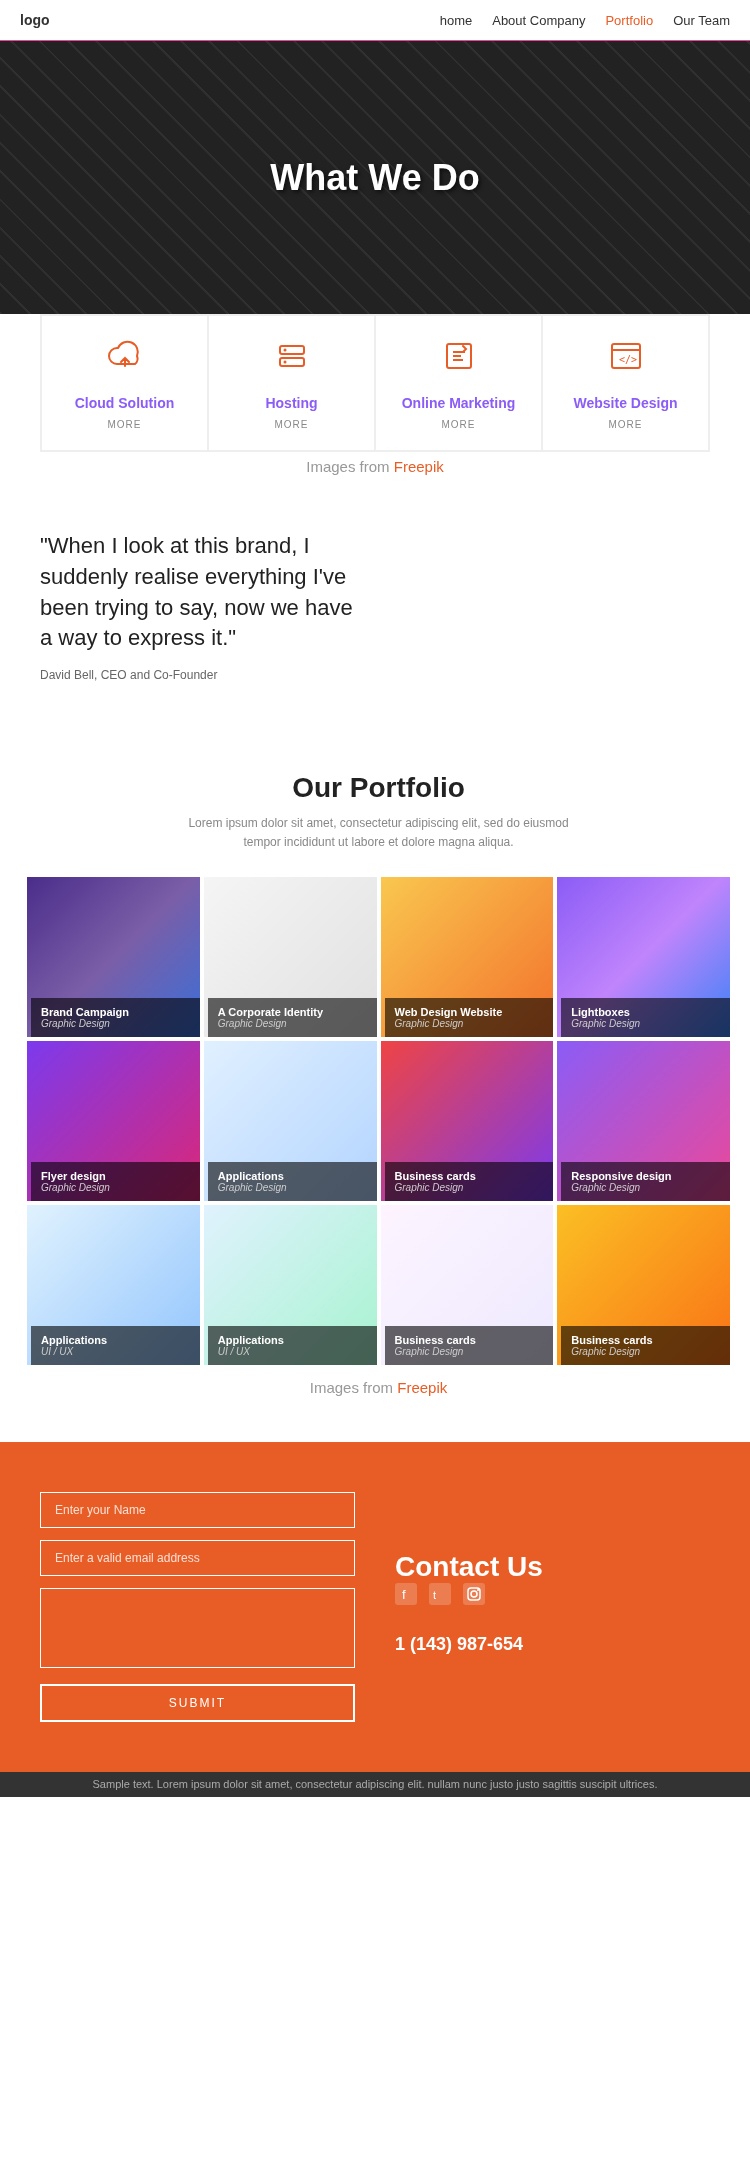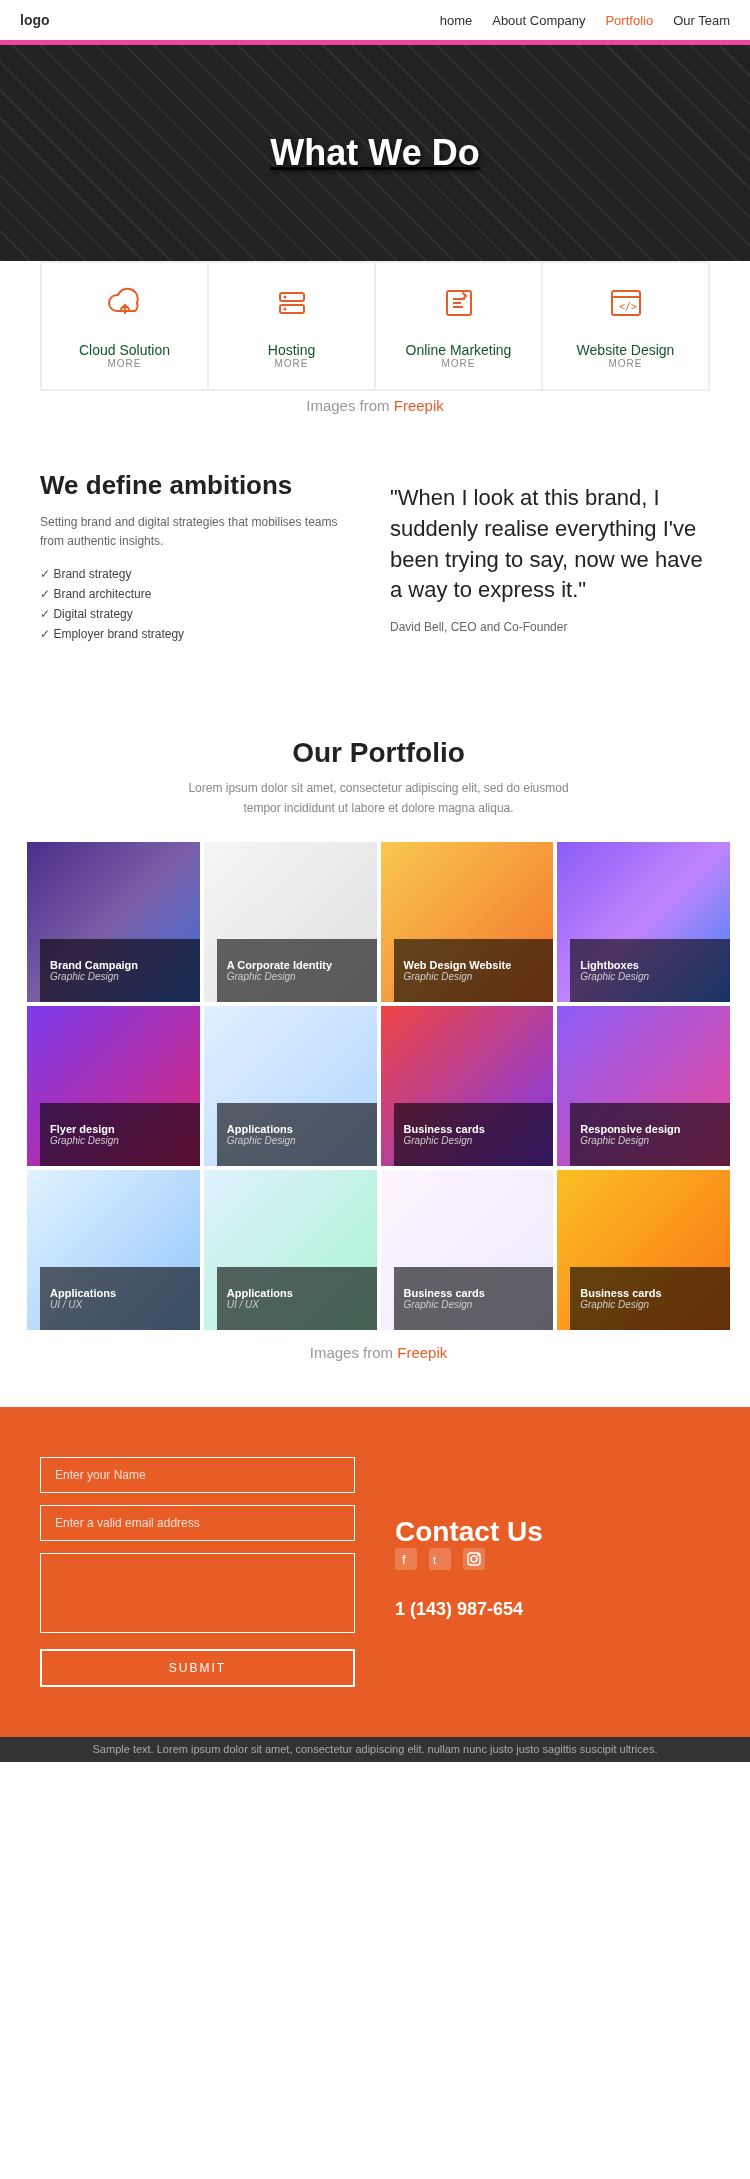--- a/index.html
+++ b/index.html
@@ -1,35 +1,34 @@
 <!DOCTYPE html>
 <html><head>
   <meta charset="utf-8">
   <style>
     * { box-sizing: border-box; margin: 0; padding: 0; }
     body { font-family: Arial, sans-serif; width: 750px; margin: 0 auto; background: #fff; }
 
     
     nav {
       display: flex; align-items: center; justify-content: space-between;
-      padding: 12px 20px; background: #fff; border-bottom: 5px solid #ec4899;
+      padding: 12px 20px; background: #fff; border-bottom: 1px solid #ec4899;
       position: relative; z-index: 10;
     }
     .nav-logo { font-size: 14px; font-weight: bold; color: #333; }
     .nav-links { display: flex; gap: 20px; }
     .nav-links a { text-decoration: none; color: #333; font-size: 13px; }
     .nav-links a.active { color: #e85d26; }
 
     
     .hero {
-      position: relative; height: 216px;
+      position: relative; height: 273px;
       background: linear-gradient(rgba(0,0,0,0.55), rgba(0,0,0,0.55)), #444;
       display: flex; align-items: center; justify-content: center;
       overflow: hidden;
-      text-decoration: underline;
     }
     .hero-bg {
       position: absolute; inset: 0;
       background: linear-gradient(rgba(0,0,0,0.5),rgba(0,0,0,0.5)),
         repeating-linear-gradient(45deg, #555 0, #666 2px, #444 2px, #444 20px);
     }
     .hero-title {
       position: relative; color: #fff; font-size: 36px; font-weight: bold;
       text-shadow: 2px 2px 4px rgba(0,0,0,0.6); text-align: center;
     }
@@ -37,21 +36,21 @@
     
     .services {
       display: grid; grid-template-columns: repeat(4,1fr);
       gap: 0; background: #fff; border: 1px solid #eee;
       margin: 0 20px;
     }
     .service-card {
       padding: 20px 15px; text-align: center; border: 1px solid #eee;
     }
     .service-icon { font-size: 36px; color: #e85d26; margin-bottom: 10px; }
-    .service-title { font-size: 14px; font-weight: normal; color: #14532d; margin-bottom: 0; }
+    .service-title { font-size: 14px; font-weight: bold; color: #8b5cf6; margin-bottom: 8px; }
     .service-more { font-size: 10px; color: #888; letter-spacing: 1px; }
     .freepik-note { text-align: center; font-size: 15px; color: #999; padding: 6px; }
     .freepik-note a { color: #e85d26; }
 
     
     .about-section {
       display: grid; grid-template-columns: 1fr 1fr;
       gap: 30px; padding: 50px 40px;
     }
     .about-left h2 { font-size: 26px; font-weight: bold; color: #222; margin-bottom: 12px; }
@@ -70,22 +69,22 @@
 
     .portfolio-grid {
       display: grid; grid-template-columns: repeat(4, 1fr);
       gap: 4px;
     }
     .portfolio-item {
       position: relative; overflow: hidden; cursor: pointer;
       height: 160px; background: #ccc;
     }
     .portfolio-item .overlay {
-      position: absolute; bottom: 0; left: 13px; right: 0;
-      background: rgba(0,0,0,0.6); padding: 20px 10px;
+      position: absolute; bottom: 0; left: 4px; right: 0;
+      background: rgba(0,0,0,0.6); padding: 8px 10px;
     }
     .portfolio-item .item-title { color: #fff; font-size: 11px; font-weight: bold; }
     .portfolio-item .item-cat { color: #ccc; font-size: 10px; font-style: italic; }
 
     
     .pi-1 { background: linear-gradient(135deg, #4a2d8a 0%, #7b5ea7 50%, #3a6fd8 100%); }
     .pi-2 { background: linear-gradient(135deg, #f5f5f5 0%, #e0e0e0 100%); }
     .pi-3 { background: linear-gradient(135deg, #f9c74f 0%, #f3722c 100%); }
     .pi-4 { background: linear-gradient(135deg, #8b5cf6 0%, #c084fc 50%, #3b82f6 100%); }
     .pi-5 { background: linear-gradient(135deg, #7c3aed 0%, #db2777 100%); }
@@ -196,30 +195,20 @@
         </svg>
       </div>
       <div class="service-title">Website Design</div>
       <div class="service-more">MORE</div>
     </div>
   </div>
   <div class="freepik-note">Images from <a>Freepik</a></div>
 </div>
 
 <div class="about-section">
-  <div class="about-left">
-    <h2>We define ambitions</h2>
-    <p>Setting brand and digital strategies that mobilises teams from authentic insights.</p>
-    <ul class="about-list">
-      <li>Brand strategy</li>
-      <li>Brand architecture</li>
-      <li>Digital strategy</li>
-      <li>Employer brand strategy</li>
-    </ul>
-  </div>
   <div class="about-right">
     <p class="about-quote">"When I look at this brand, I suddenly realise everything I've been trying to say, now we have a way to express it."</p>
     <p class="about-attribution">David Bell, CEO and Co-Founder</p>
   </div>
 </div>
 
 <div class="portfolio-section">
   <h2 class="portfolio-title">Our Portfolio</h2>
   <p class="portfolio-subtitle">Lorem ipsum dolor sit amet, consectetur adipiscing elit, sed do eiusmod tempor incididunt ut labore et dolore magna aliqua.</p>
 

